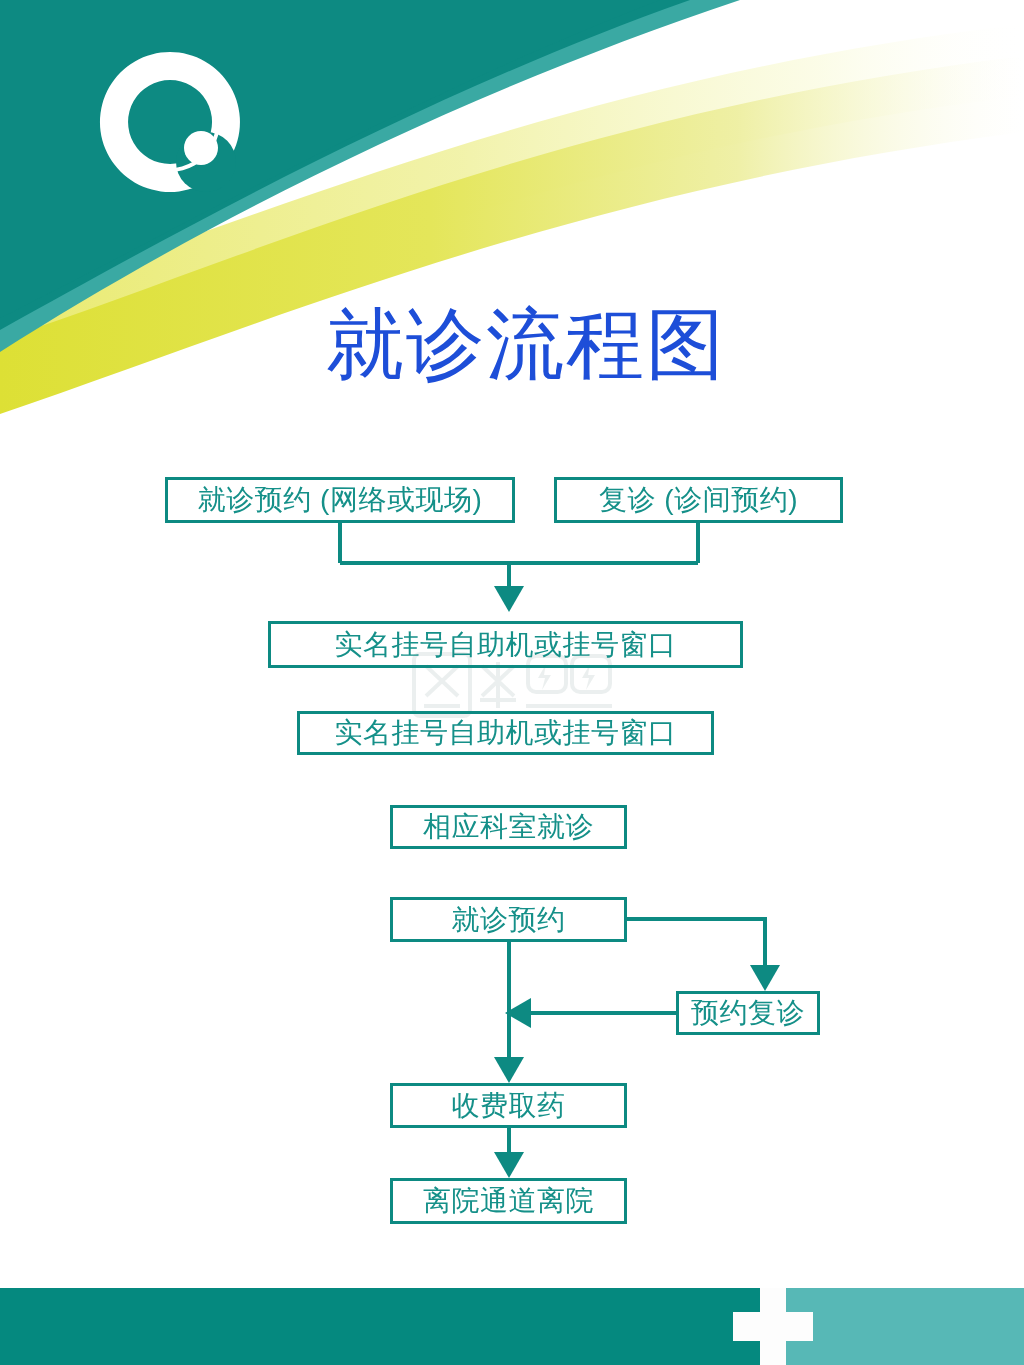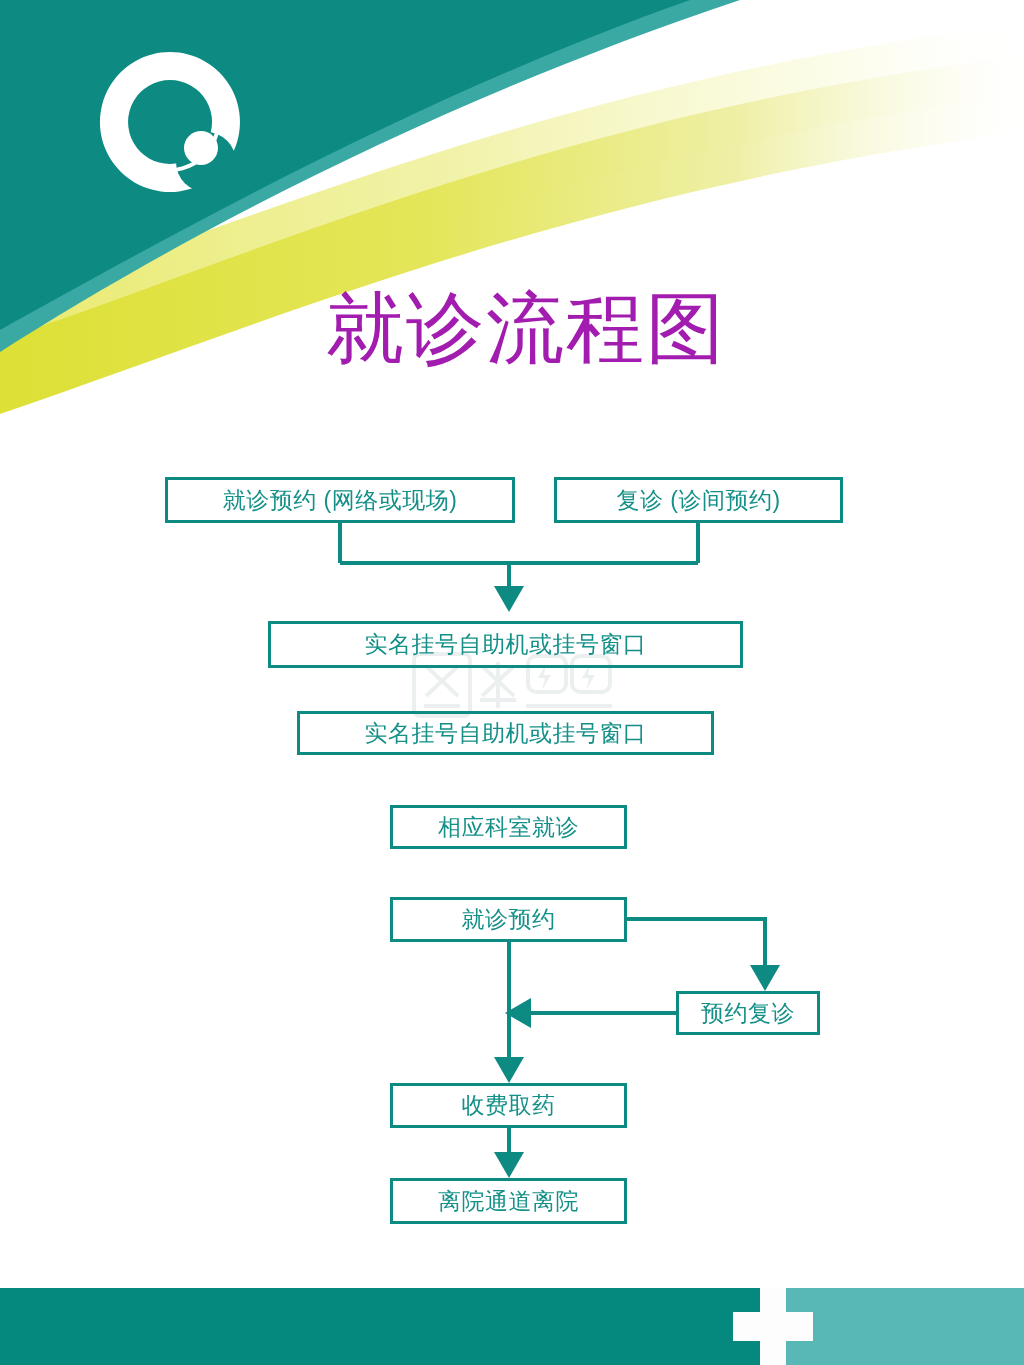--- a/index.html
+++ b/index.html
@@ -34,51 +34,51 @@
     left: 94px;
     top: 46px;
     width: 152px;
     height: 152px;
   }
 
   
   #title {
     position: absolute;
     left: 0;
-    top: 288px;
+    top: 304px;
     width: 1024px;
     text-align: center;
     padding-left: 28px;
     box-sizing: border-box;
     font-size: 78px;
     line-height: 1.05;
     font-weight: 400;
     letter-spacing: 2px;
-    color: #a21caf;
+    color: #1d4ed8;
     white-space: nowrap;
   }
 
   
   #flow {
     position: absolute;
     left: 0; top: 0;
     width: 1024px;
     height: 1365px;
   }
 
   .node {
     position: absolute;
     box-sizing: border-box;
     border: 3px solid #0d8a82;
     background: transparent;
     color: #159089;
     display: flex;
     align-items: center;
     justify-content: center;
-    font-size: 23px;
+    font-size: 28px;
     font-weight: 400;
     letter-spacing: 0.5px;
     white-space: nowrap;
   }
 
   
   #watermark {
     position: absolute;
     left: 410px;
     top: 650px;

